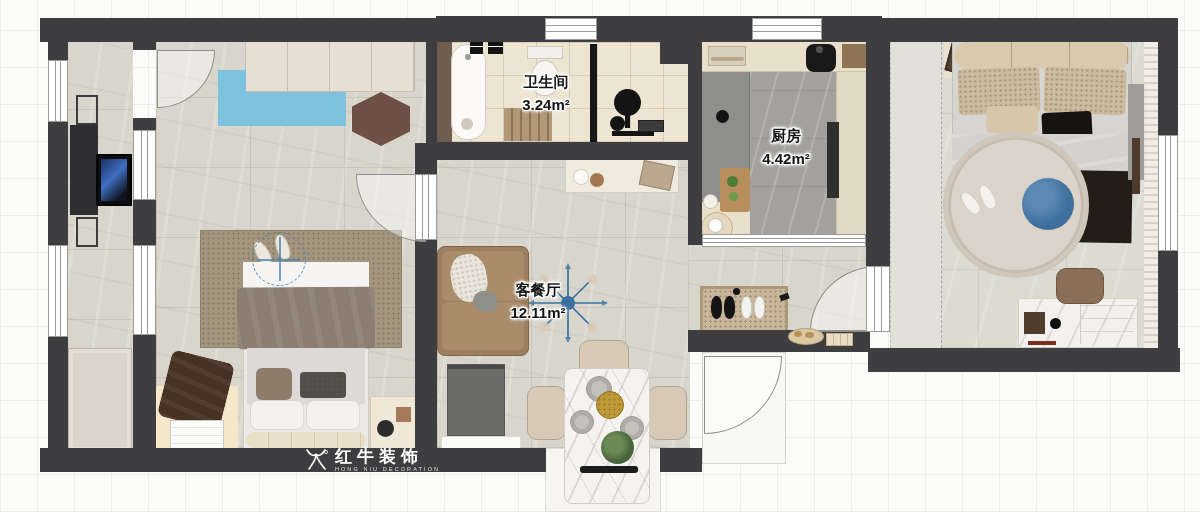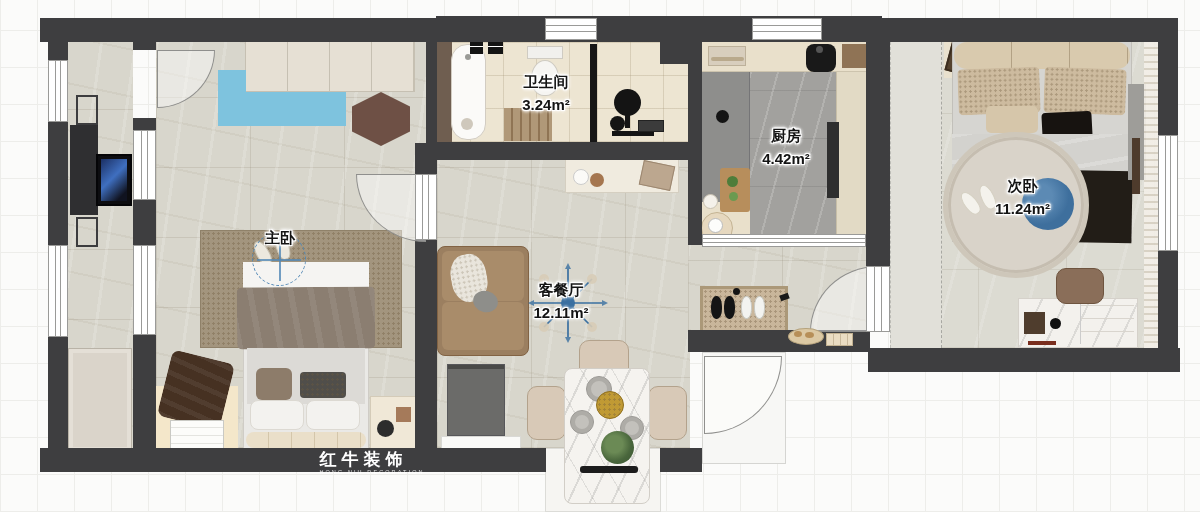--- a/index.html
+++ b/index.html
@@ -52,21 +52,21 @@
   .room-label{
     position:absolute;z-index:60;text-align:center;font-weight:bold;color:#141414;
     font-size:15px;line-height:1.55;
     text-shadow:-1px -1px 0 #fff,1px -1px 0 #fff,-1px 1px 0 #fff,1px 1px 0 #fff,
                 0 2px 3px #fff,2px 0 3px #fff,-2px 0 3px #fff,0 -2px 3px #fff;
   }
   .room-label .rn,.room-label .ra{display:block;text-align:center;}
   .speck{background-image:radial-gradient(rgba(110,90,60,.35) 1px, transparent 1.3px);background-size:5px 5px;}
   .fan-dash{position:absolute;z-index:12;border:1.6px dashed #5187b5;border-radius:50%;}
   .fan-dash i{position:absolute;background:#5187b5;opacity:.8;}
-  .logo{position:absolute;z-index:55;display:flex;align-items:center;justify-content:center;gap:7px;color:#fff;flex-direction:column;}
+  .logo{position:absolute;z-index:55;display:flex;align-items:center;justify-content:center;gap:7px;color:#fff;}
   .logo .lg-cn{font-size:17px;font-weight:bold;letter-spacing:5px;line-height:1;display:block;}
   .logo .lg-en{font-size:5.5px;letter-spacing:2.1px;line-height:1;display:block;margin-top:2px;color:rgba(255,255,255,.82);}
   .chair{background:#d8c9b7;border:1px solid #b3a28c;border-radius:10px;}
 </style>
 </head>
 <body>
 
 <div class="canvas">
 
   <div class="fl marble" style="left:66px;top:40px;width:67px;height:420px"></div>
@@ -264,37 +264,32 @@
   <div class="win win-h" style="left:545px;top:18px;width:52px;height:22px"></div>
   <div class="win win-h" style="left:752px;top:18px;width:70px;height:22px"></div>
   <div class="win win-h" style="left:702px;top:234px;width:164px;height:13px"></div>
 
   <div class="arc" style="left:157px;top:50px;width:58px;height:58px;border-radius:0 0 100% 0"></div>
   <div class="arc" style="left:356px;top:174px;width:70px;height:68px;border-radius:0 0 0 100%"></div>
   <div class="arc" style="left:810px;top:266px;width:68px;height:66px;border-radius:100% 0 0 0"></div>
   <div class="arc" style="left:704px;top:356px;width:78px;height:78px;border-radius:0 0 100% 0"></div>
 
   <div class="room-label" style="left:220px;top:226px;width:120px">
-    <span class="rn">主卧</span>
   </div>
   <div class="room-label" style="left:498px;top:70px;width:96px">
     <span class="rn">卫生间</span>
     <span class="ra">3.24m²</span>
   </div>
   <div class="room-label" style="left:738px;top:124px;width:96px">
     <span class="rn">厨房</span>
     <span class="ra">4.42m²</span>
   </div>
-  <div class="room-label" style="left:505px;top:278px;width:112px">
+  <div class="room-label" style="left:482px;top:278px;width:112px">
     <span class="rn">客餐厅</span>
     <span class="ra">12.11m²</span>
-  </div>
-  <div class="room-label" style="left:965px;top:174px;width:115px">
-    <span class="rn">次卧</span>
-    <span class="ra">11.24m²</span>
   </div>
 
   <div class="logo" style="left:262px;top:447px;width:220px;height:26px">
     <svg style="width:24px;height:22px" viewBox="0 0 24 22">
       <g stroke="#fff" stroke-width="1.6" fill="none" stroke-linecap="round">
         <path d="M3 1 C6 6 9 7.5 12 5.5"></path>
         <path d="M21 1 C18 6 15 7.5 12 5.5"></path>
         <path d="M12 5.5 C12.5 10 9 14 5 20"></path>
         <path d="M12 5.5 C13.5 11 17.5 15.5 21 20"></path>
       </g>

